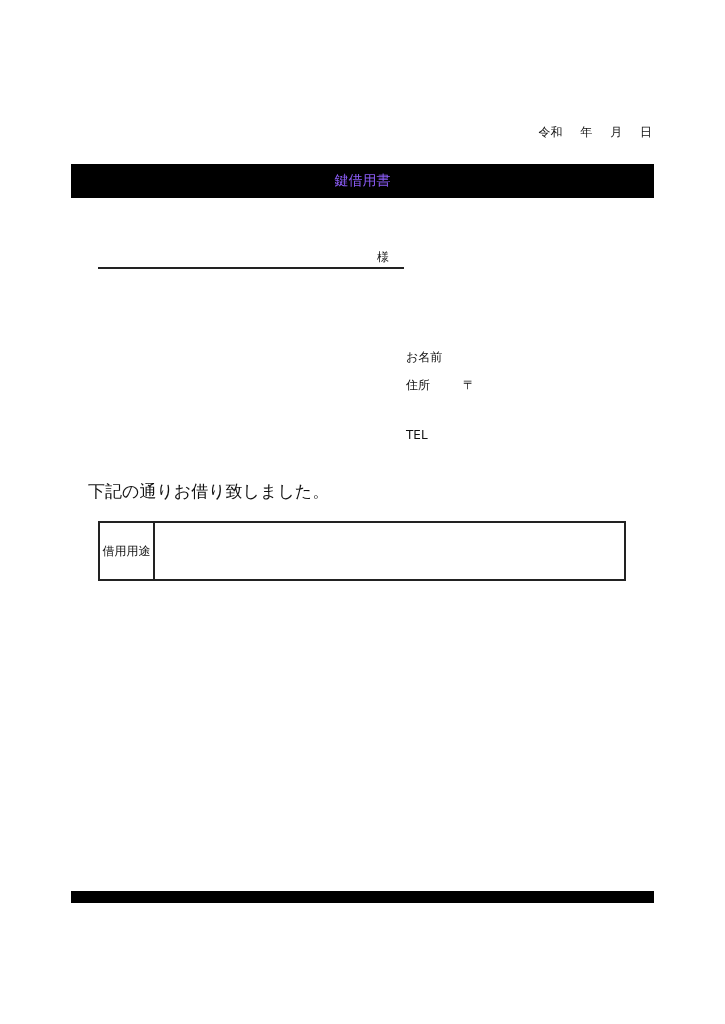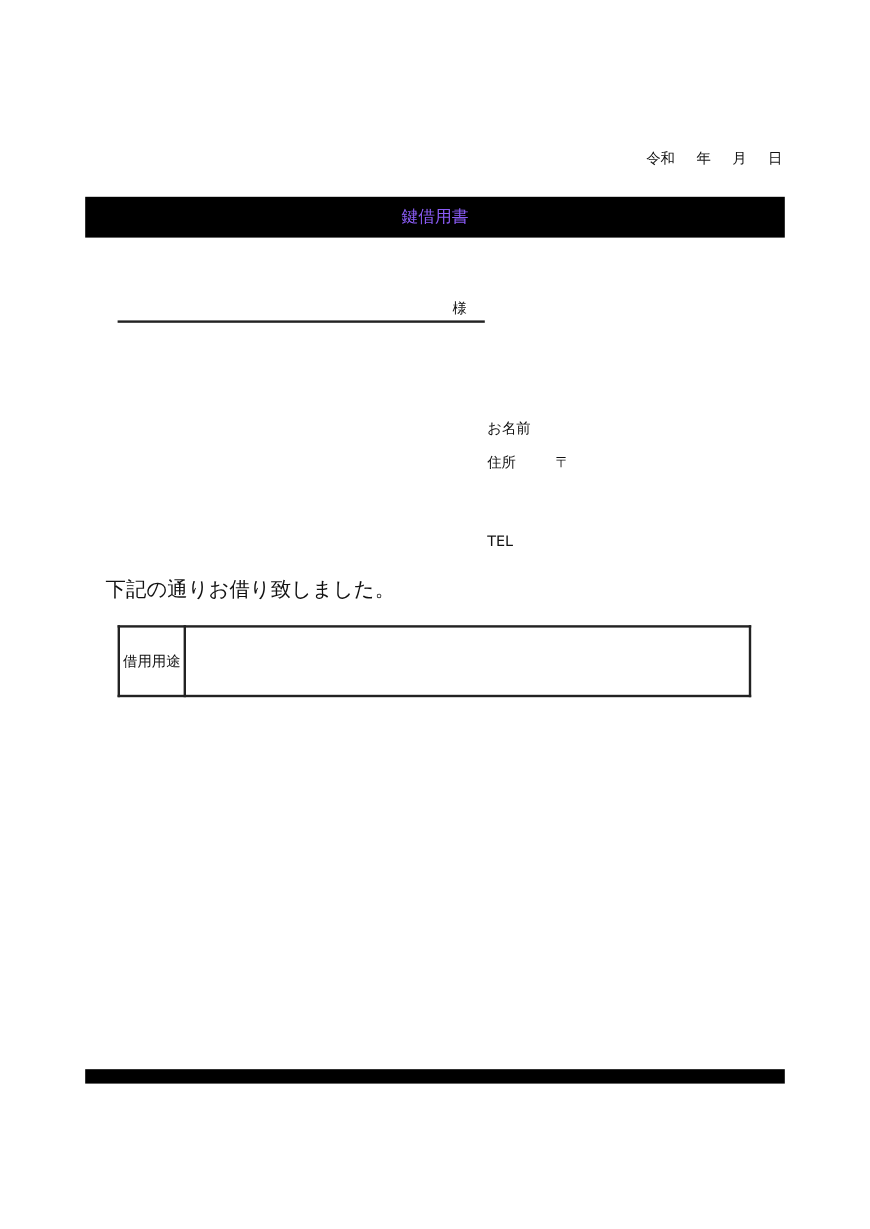--- a/index.html
+++ b/index.html
@@ -42,21 +42,21 @@
 <div class="abs title-bar">
   <span>鍵借用書</span>
 </div>
 
 <div class="abs sama">様</div>
 <div class="abs name-line"></div>
 
 <div class="abs field" style="top:325px;margin-top:24px;">お名前</div>
 <div class="abs field" style="top:377px;">住所</div>
 <div class="abs postal">〒</div>
-<div class="abs field" style="top:444px;">TEL</div>
+<div class="abs field" style="top:428px;">TEL</div>
 
 <div class="abs note">下記の通りお借り致しました。</div>
 
 <table class="grid">
   <tbody>
   <tr class="row-use">
     <td class="label">借用用途</td>
     <td></td>
   </tr>
 </tbody>

